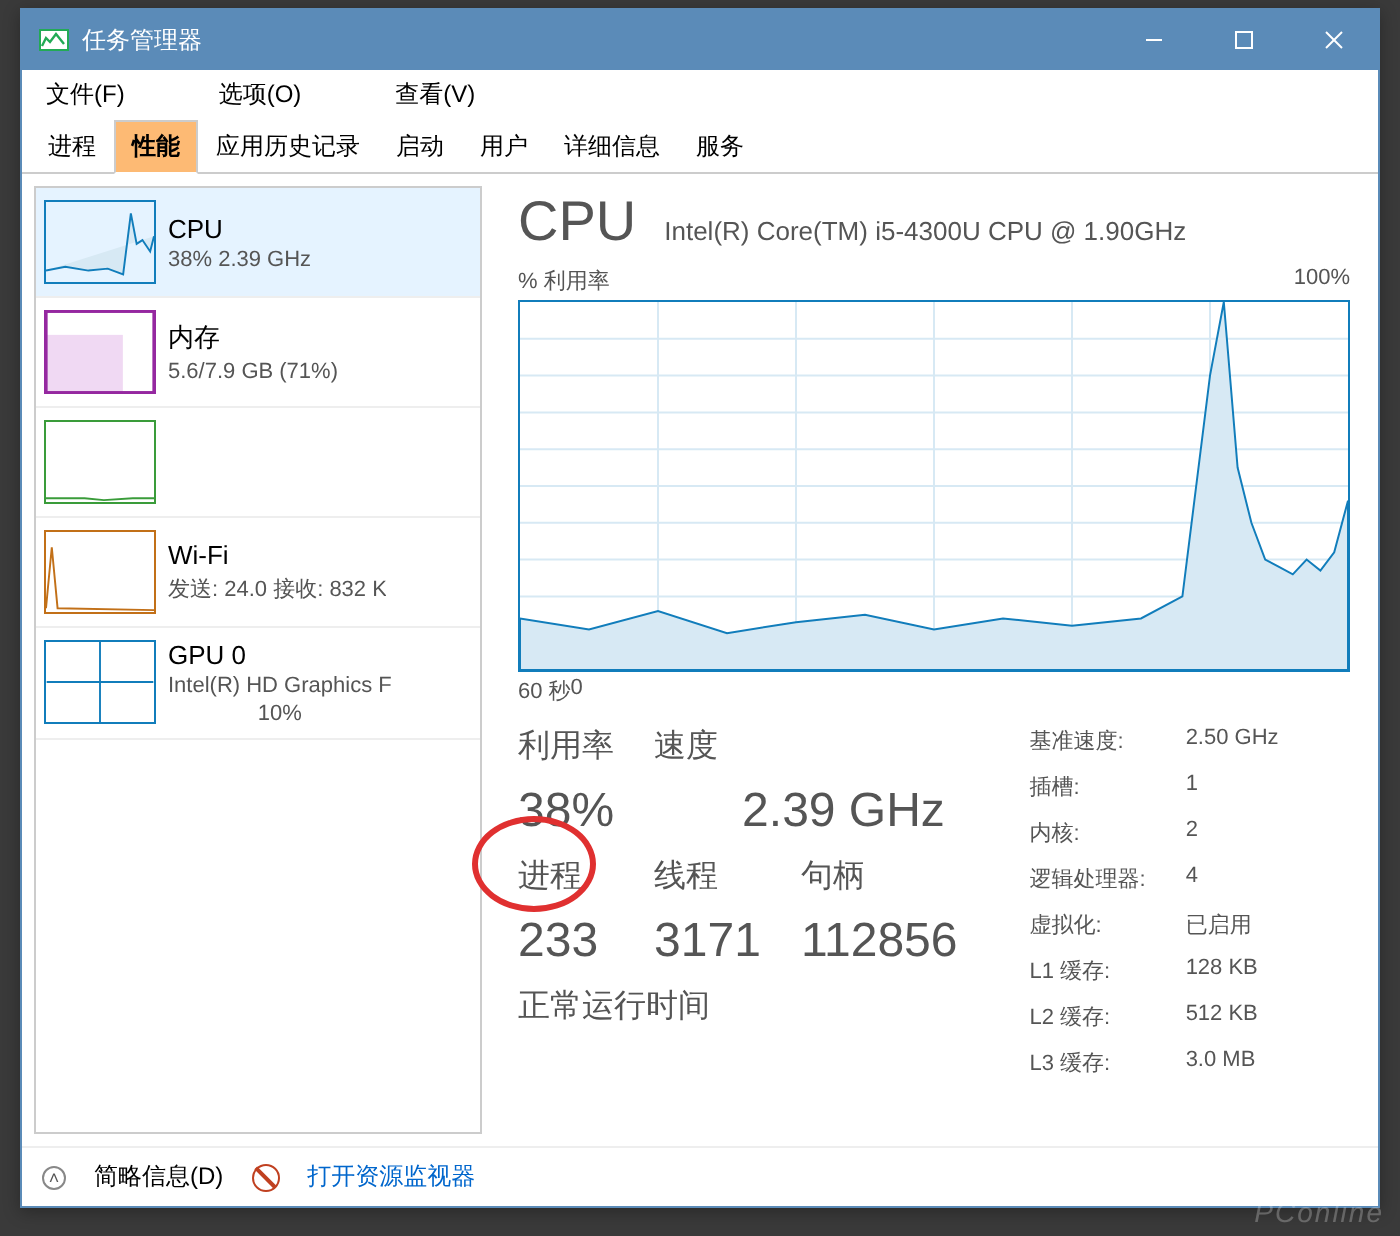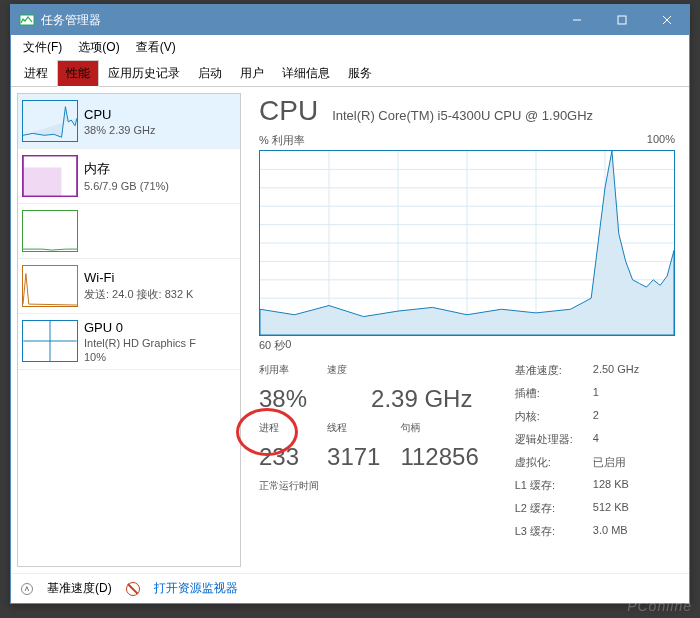--- a/index.html
+++ b/index.html
@@ -44,37 +44,39 @@
   .titlebar-btn {
     width: 45px; height: 30px;
     display: flex; align-items: center; justify-content: center;
     color: #fff;
   }
   .menubar {
     display: flex;
     padding: 0 4px;
     font-size: 12px;
     color: #000;
+    gap: 31px;
   }
   .menubar-item { padding: 4px 8px; }
   .tabs {
     display: flex;
     border-bottom: 1px solid #ccc;
     padding-left: 4px;
     font-size: 12px;
   }
   .tab {
     padding: 4px 8px;
     border: 1px solid transparent;
     margin-bottom: -1px;
   }
   .tab.active {
     border-color: #ccc;
     border-bottom-color: #fff;
-    background: #b91c1c;
+    background: #fdba74;
+    font-weight: bold;
   }
   .body {
     flex: 1;
     display: flex;
     overflow: hidden;
   }
   .sidebar {
     width: 224px;
     border: 1px solid #ccc;
     margin: 6px 0 6px 6px;
@@ -89,21 +91,21 @@
   .thumb {
     width: 56px; height: 42px;
     border: 1px solid;
     margin-right: 6px;
     position: relative;
     overflow:hidden;
   }
   .thumb svg { width:100%; height:100%; display:block; }
   .side-text { display: flex; flex-direction: column; justify-content: center; overflow:hidden; white-space:nowrap;}
   .side-title { font-size: 13px; color: #000; }
-  .side-sub { font-size: 11px; color: #555; margin-top:2px;}
+  .side-sub { font-size: 11px; color: #555; margin-top:2px;text-align:center;}
   .main {
     flex: 1;
     padding: 8px 14px 8px 18px;
     overflow: hidden;
     position: relative;
   }
   .hdr { display:flex; align-items:baseline; gap:14px; }
   .hdr-cpu { font-size: 28px; color:#555; }
   .hdr-name { font-size: 13px; color:#555; }
   .chart-row { display:flex; justify-content:space-between; font-size:11px; color:#555; margin-top:6px;}
@@ -112,21 +114,21 @@
     border: 1px solid #117dbb;
     background:#fff;
     position: relative;
     margin-top:2px;
   }
   .grid line { stroke:#d7e9f4; stroke-width:1; }
   .cpu-line { fill:#d7e9f4; stroke:#117dbb; stroke-width:1; }
   .x-lab { display:flex; font-size:11px; color:#555; margin-top:2px;}
   .stats { display:flex; margin-top:10px; gap:36px;}
   .stats-col { display:grid; grid-template-columns:auto auto; column-gap:20px; row-gap:8px; font-size:11px; color:#555; align-content:start;}
-  .stats-big .lab { font-size:10px; color:#555; grid-column:span 1;}
+  .stats-big .lab { font-size:16px; color:#555; grid-column:span 1;}
   .stats-big .val { font-size:24px; color:#555; }
   .stats-sm { font-size:11px; color:#555; }
   .circle {
     position:absolute;
     left: 236px; top: 408px;
     width: 62px; height: 48px;
     border: 3px solid #e03030;
     border-radius: 50%;
     pointer-events:none;
     z-index:5;
@@ -320,20 +322,20 @@
             <span>512 KB</span>
           <span>L3 缓存:</span>
             <span>3.0 MB</span>
         </div>
       </div>
     </div>
   </div>
 
   <div class="footer">
     <span class="chev">˄</span>
-    <span>基准速度(D)</span>
+    <span>简略信息(D)</span>
     <span class="no-icon"></span>
     <span class="link">打开资源监视器</span>
   </div>
 </div>
 
 <div class="circle"></div>
 <div class="watermark">PConline</div>
 
 </body></html>

